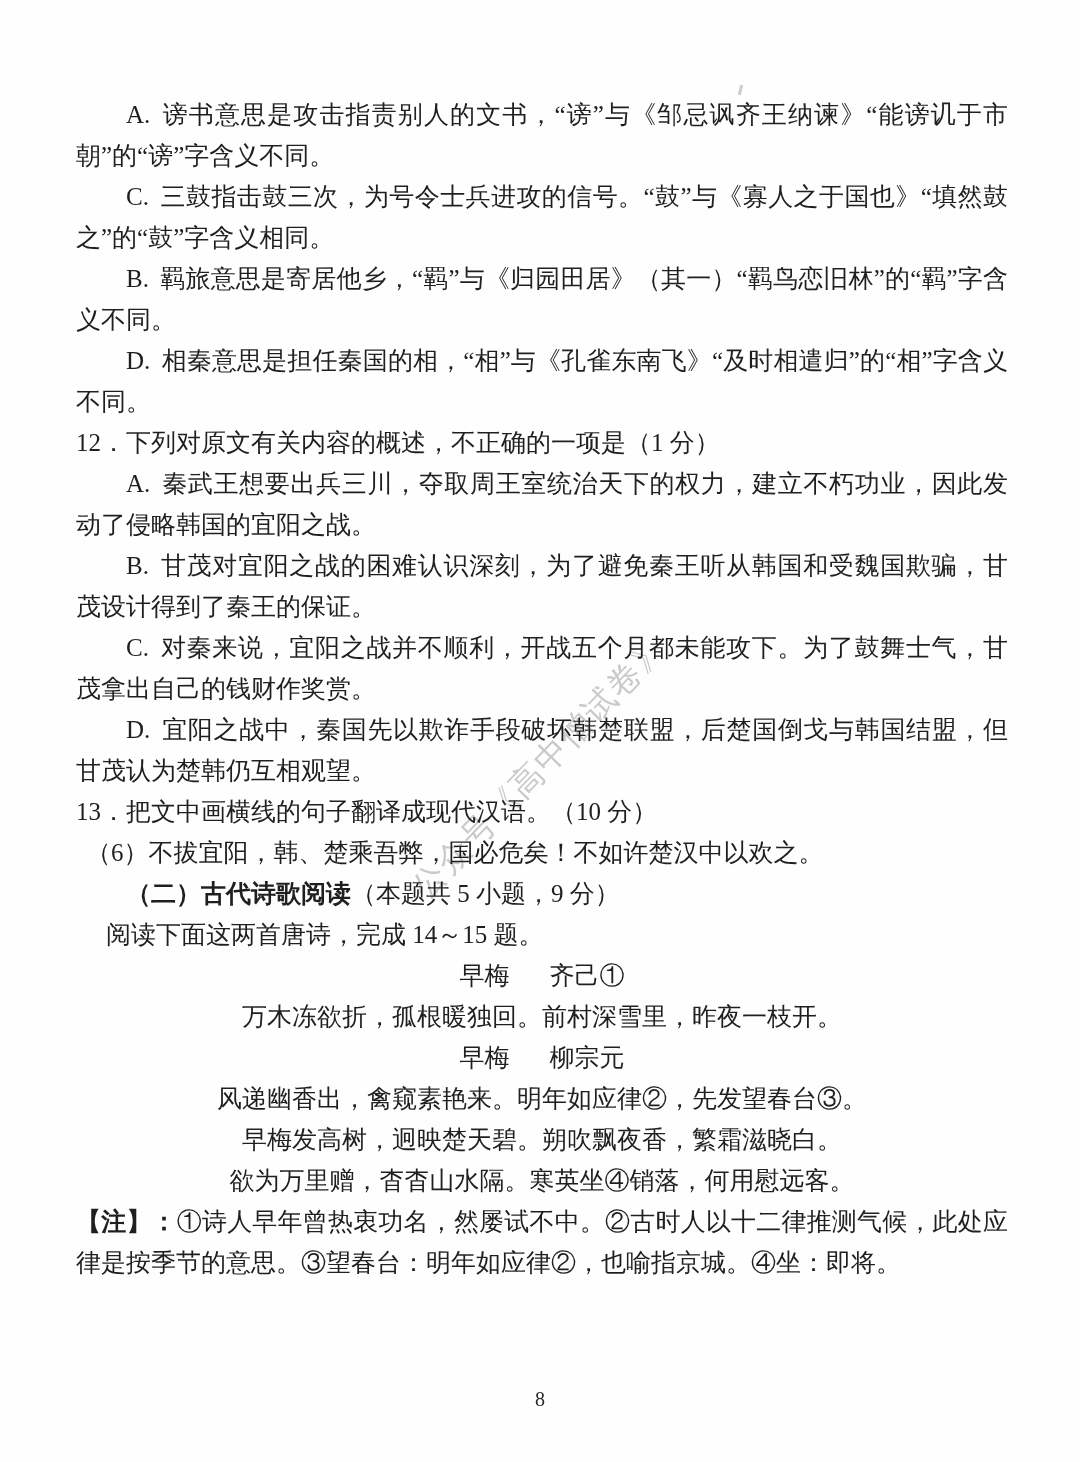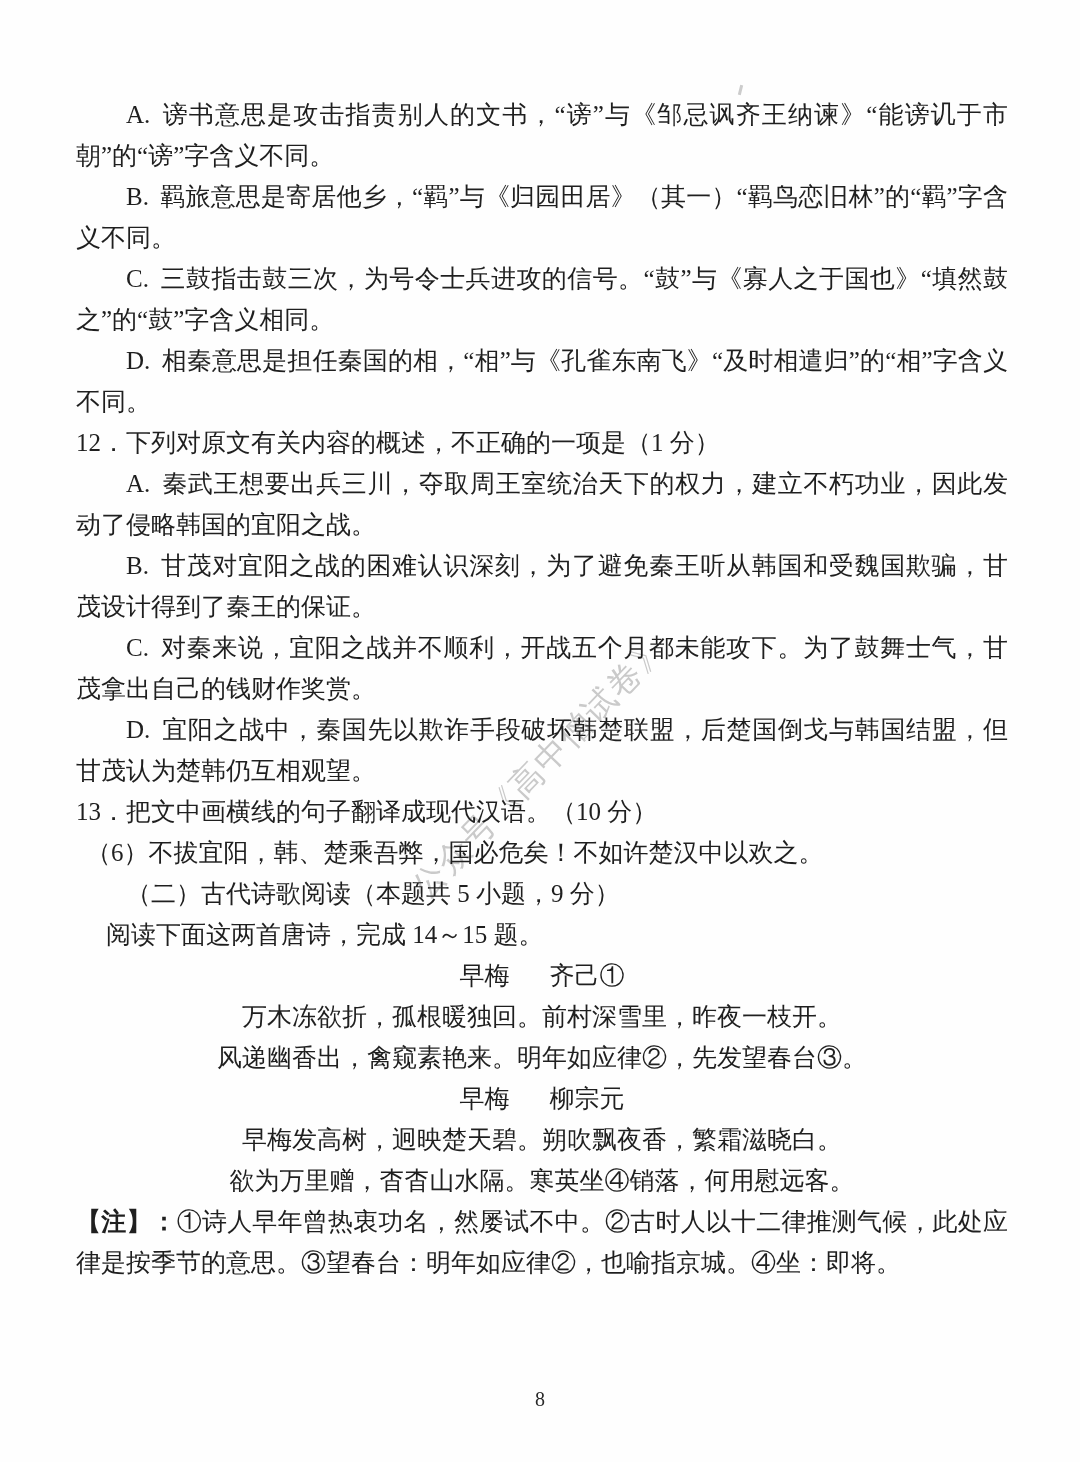--- a/index.html
+++ b/index.html
@@ -20,21 +20,21 @@
     font-size:25px;
     line-height:41px;
     text-align:justify;
   }
   .content p{margin:0;}
   .opt{text-indent:2em;margin-bottom:5px;}
   .opt-label{margin-right:0.45em;}
   .stem{margin-bottom:9px;}
   .q13-part{text-indent:0.4em;margin-bottom:11px;}
   .sec-head{text-indent:2em;margin-bottom:11px;}
-  .sec-head .bold{font-weight:400;}
+  .sec-head .bold{font-weight:700;}
   .intro{text-indent:1.2em;margin-bottom:9px;font-family:Liberation Serif, serif;}
   .center{text-align:center;text-indent:0;margin-bottom:9px;}
   .poem-author{margin-left:1.6em;margin-top:32px;}
   .note{margin-bottom:0;}
   .note-label{font-weight:700;}
   .watermark{
     position:absolute;
     left:320px;
     top:745px;
     width:440px;
@@ -73,23 +73,23 @@
 <div class="page">
 
   <div class="stray-mark"></div>
 
   <div class="watermark">公众号《高中僧试卷》</div>
 
   <div class="content">
 
     <p class="opt"><span class="opt-label">A.</span><span>谤书意思是攻击指责别人的文书，“谤”与《邹忌讽齐王纳谏》“能谤讥于市朝”的“谤”字含义不同。</span></p>
 
+    <p class="opt"><span class="opt-label">C.</span><span>三鼓指击鼓三次，为号令士兵进攻的信号。“鼓”与《寡人之于国也》“填然鼓之”的“鼓”字含义相同。</span></p>
+
     <p class="opt"><span class="opt-label">B.</span><span>羁旅意思是寄居他乡，“羁”与《归园田居》（其一）“羁鸟恋旧林”的“羁”字含义不同。</span></p>
-
-    <p class="opt"><span class="opt-label">C.</span><span>三鼓指击鼓三次，为号令士兵进攻的信号。“鼓”与《寡人之于国也》“填然鼓之”的“鼓”字含义相同。</span></p>
 
     <p class="opt"><span class="opt-label">D.</span><span>相秦意思是担任秦国的相，“相”与《孔雀东南飞》“及时相遣归”的“相”字含义不同。</span></p>
 
     <p class="stem">12．下列对原文有关内容的概述，不正确的一项是（1 分）</p>
 
     <p class="opt"><span class="opt-label">A.</span><span>秦武王想要出兵三川，夺取周王室统治天下的权力，建立不朽功业，因此发动了侵略韩国的宜阳之战。</span></p>
 
     <p class="opt"><span class="opt-label">B.</span><span>甘茂对宜阳之战的困难认识深刻，为了避免秦王听从韩国和受魏国欺骗，甘茂设计得到了秦王的保证。</span></p>
 
     <p class="opt"><span class="opt-label">C.</span><span>对秦来说，宜阳之战并不顺利，开战五个月都未能攻下。为了鼓舞士气，甘茂拿出自己的钱财作奖赏。</span></p>
@@ -102,23 +102,23 @@
 
 
     <p class="sec-head"><span class="bold">（二）古代诗歌阅读</span><span>（本题共 5 小题，9 分）</span></p>
 
     <p class="intro">阅读下面这两首唐诗，完成 14～15 题。</p>
 
     <p class="center"><span>早梅</span><span class="poem-author">齐己①</span></p>
 
     <p class="center">万木冻欲折，孤根暖独回。前村深雪里，昨夜一枝开。</p>
 
+    <p class="center"><span>早梅</span><span class="poem-author">柳宗元</span></p>
+
     <p class="center">风递幽香出，禽窥素艳来。明年如应律②，先发望春台③。</p>
-
-    <p class="center"><span>早梅</span><span class="poem-author">柳宗元</span></p>
 
     <p class="center">早梅发高树，迥映楚天碧。朔吹飘夜香，繁霜滋晓白。</p>
 
     <p class="center">欲为万里赠，杳杳山水隔。寒英坐④销落，何用慰远客。</p>
 
     <p class="note"><span class="note-label">【注】：</span><span>①诗人早年曾热衷功名，然屡试不中。②古时人以十二律推测气候，此处应律是按季节的意思。③望春台：明年如应律②，也喻指京城。④坐：即将。</span></p>
 
   </div>
 
   <div class="page-number">8</div>

